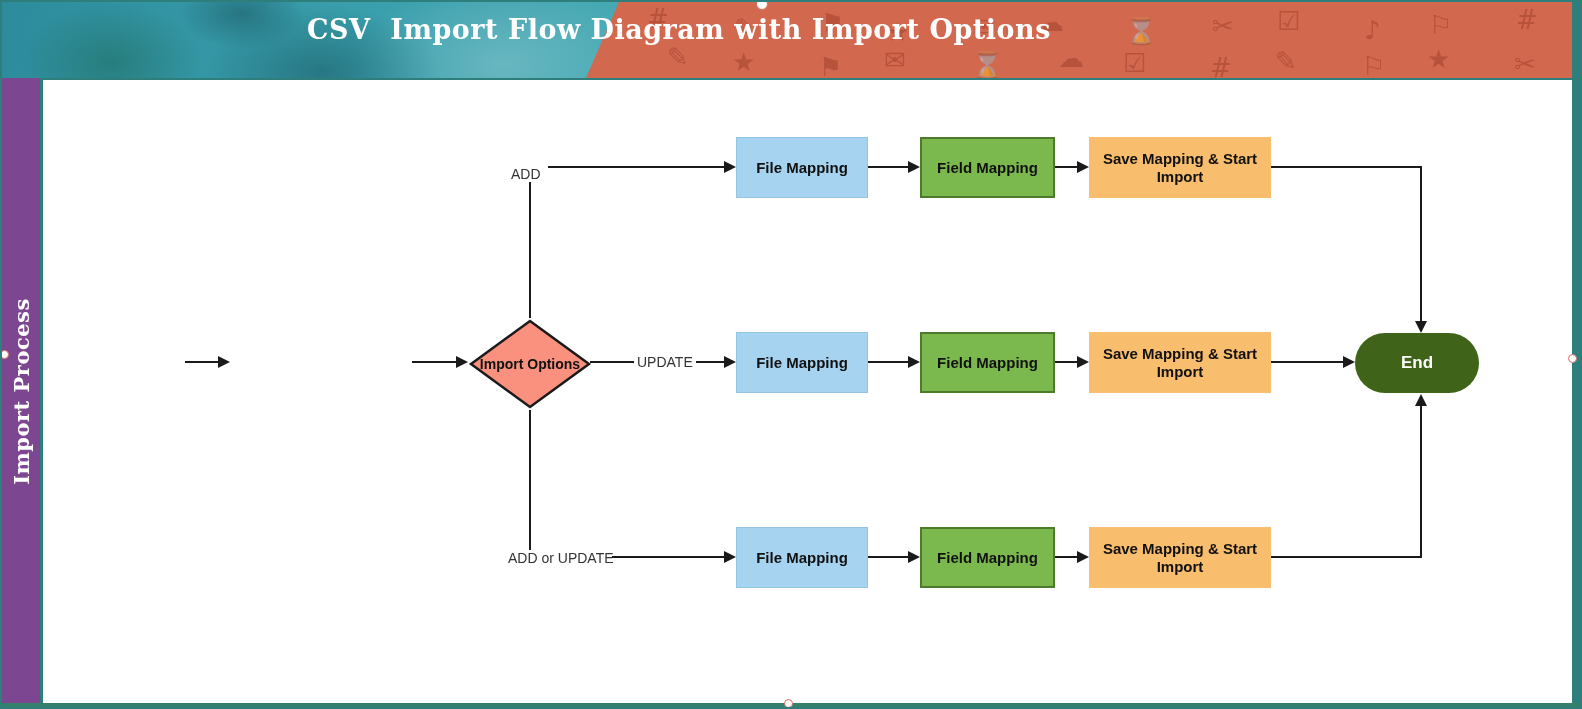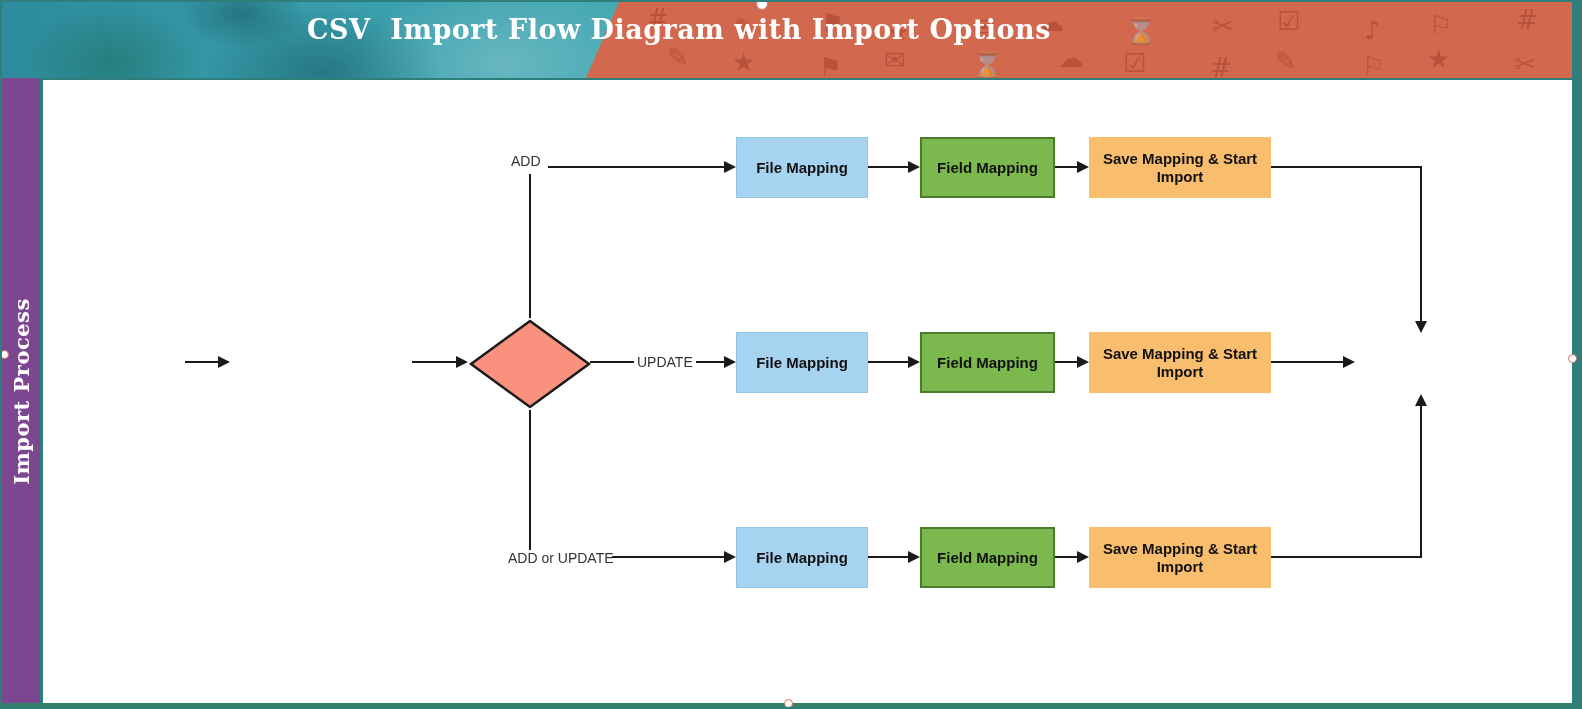--- a/index.html
+++ b/index.html
@@ -96,25 +96,26 @@
   <div class="hline" style="left:183px;top:359px;width:33px;"></div>
   <div class="ah-r" style="left:216px;top:354px;"></div>
 
 
   <div class="hline" style="left:410px;top:359px;width:44px;"></div>
   <div class="ah-r" style="left:454px;top:354px;"></div>
 
   <svg id="diamond-wrap" viewBox="0 0 124 92">
     <polygon points="62,3 121,46 62,89 3,46" fill="#f9917e" stroke="#1a1a1a" stroke-width="2.5"></polygon>
   </svg>
+  <div id="diamond-label">Import Options</div>
 
   <div class="vline" style="left:527px;top:172px;height:144px;"></div>
   <div class="vline" style="left:527px;top:408px;height:140px;"></div>
 
-  <div class="edge-label" style="left:506px;top:151px;">ADD</div>
+  <div class="edge-label" style="left:506px;top:164px;">ADD</div>
   <div class="hline" style="left:546px;top:164px;width:176px;"></div>
   <div class="ah-r" style="left:722px;top:159px;"></div>
 
   <div class="box box-blue" style="left:734px;top:135px;width:132px;height:61px;">
     <span>File Mapping</span>
   </div>
   <div class="hline" style="left:866px;top:164px;width:40px;"></div>
   <div class="ah-r" style="left:906px;top:159px;"></div>
   <div class="box box-green" style="left:918px;top:135px;width:135px;height:61px;">
     <span>Field Mapping</span>
@@ -162,18 +163,21 @@
   </div>
   <div class="hline" style="left:1053px;top:554px;width:22px;"></div>
   <div class="ah-r" style="left:1075px;top:549px;"></div>
   <div class="box box-orange" style="left:1087px;top:525px;width:182px;height:61px;">
     <span>Save Mapping &amp; Start Import</span>
   </div>
   <div class="hline" style="left:1269px;top:554px;width:151px;"></div>
   <div class="vline" style="left:1418px;top:404px;height:152px;"></div>
   <div class="ah-u" style="left:1413px;top:392px;"></div>
 
+  <div class="pill" style="left:1353px;top:331px;width:124px;height:60px;">
+    <span>End</span>
+  </div>
 
   <div class="handle" style="left:-2px;top:348px;"></div>
   <div class="handle" style="left:1566px;top:352px;"></div>
   <div class="handle" style="left:782px;top:697px;"></div>
 
 </div>
 
 </body></html>

